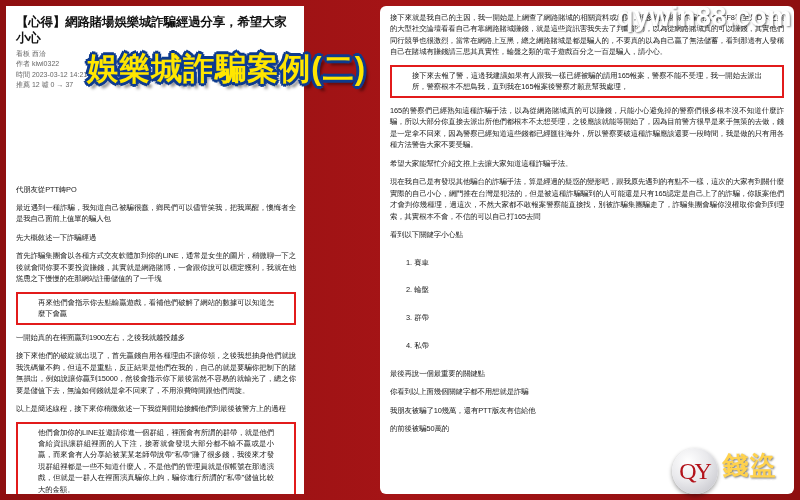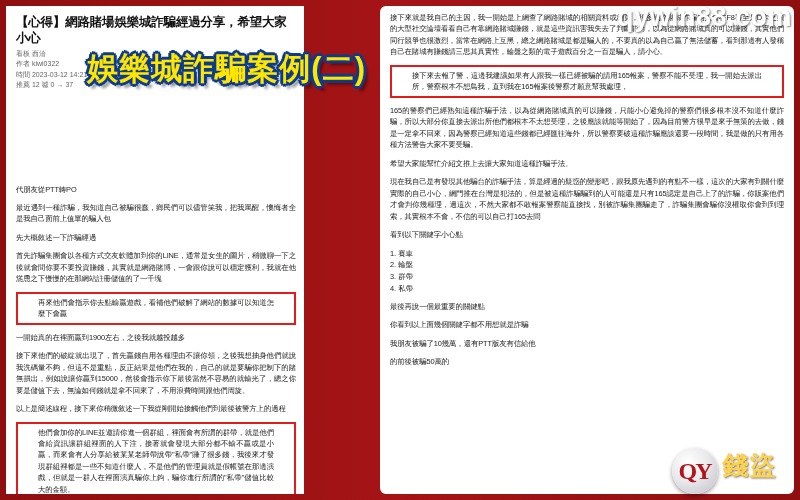--- a/index.html
+++ b/index.html
@@ -88,21 +88,21 @@
     margin: 0;
   }
   .numlist {
     font-size: 7.4px;
     line-height: 1.6;
     margin: 0 0 6px 0;
     padding: 0;
     list-style: none;
     color: #1a1a1a;
   }
-  .numlist li { margin: 0; }
+  .numlist li { margin: 16px; }
 
   
   .banner-title {
     position: absolute;
     left: 14px;
     top: 48px;
     width: 352px;
     text-align: right;
     font-size: 31px;
     font-weight: bold;
@@ -155,21 +155,21 @@
     border-radius: 50%;
     background: radial-gradient(circle at 35% 30%, #ffffff 0%, #e9e9ec 45%, #bdbdc4 100%);
     display: flex;
     align-items: center;
     justify-content: center;
     box-shadow: 0 2px 4px rgba(0,0,0,0.4);
     position: relative;
   }
   .logo-mark span {
     font-size: 24px;
-    font-weight: bold;
+    font-weight: normal;
     color: #b3131b;
     font-family: "Liberation Serif", serif;
     letter-spacing: -2px;
   }
   .logo-text {
     display: flex;
     flex-direction: column;
     line-height: 1;
   }
   .logo-cn {

